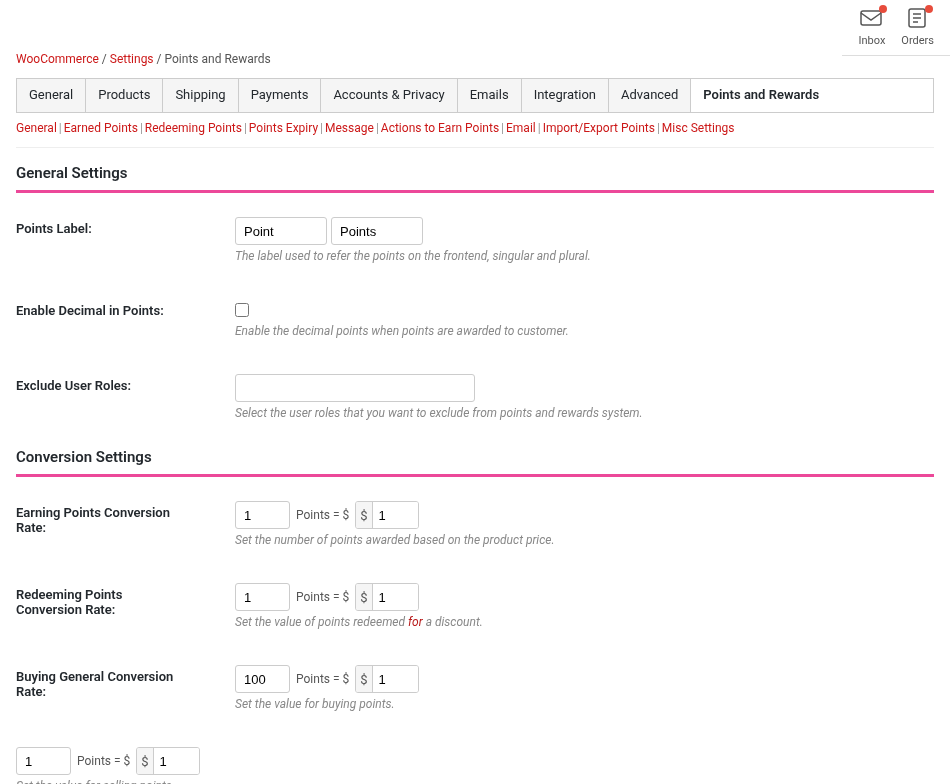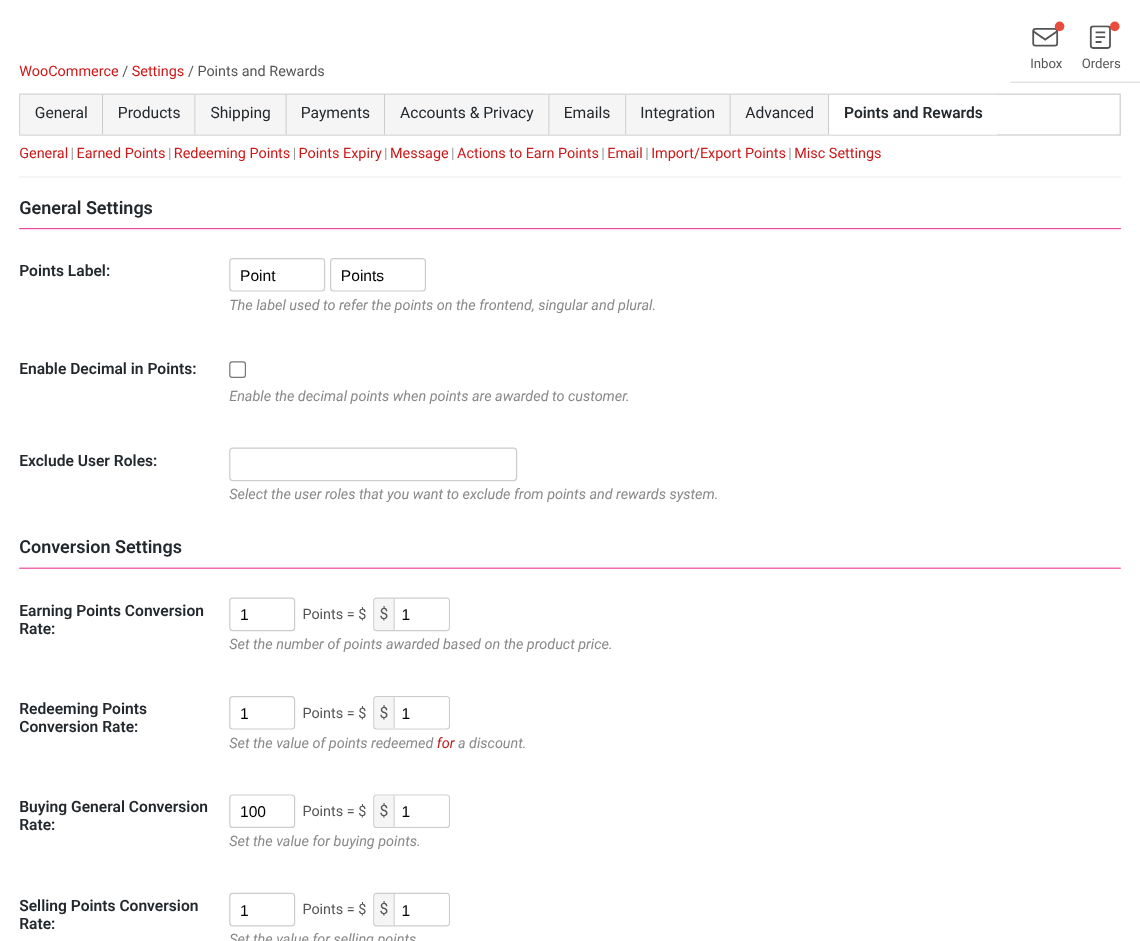--- a/index.html
+++ b/index.html
@@ -4,21 +4,21 @@
   <style>
     * { box-sizing: border-box; margin: 0; padding: 0; }
     body {
       font-family: -apple-system, BlinkMacSystemFont, "Segoe UI", Roboto, sans-serif;
       font-size: 13px;
       color: #23282d;
       background: #f1f1f1;
     }
     .top-bar {
       position: fixed;
-      top: 13px; right: 0;
+      top: 0; right: 0;
       display: flex;
       align-items: center;
       gap: 16px;
       padding: 8px 16px;
       background: #fff;
       border-bottom: 1px solid #ddd;
       z-index: 100;
     }
     .top-bar-item {
       display: flex;
@@ -93,28 +93,29 @@
     .sub-nav a {
       color: #cc1818;
       text-decoration: none;
     }
     .sub-nav span { color: #999; }
     .section-title {
       font-size: 15px;
       font-weight: 600;
       color: #23282d;
       margin: 16px 0 16px 0;
-      border-bottom: 1px solid #ec4899;
+      border-bottom: 3px solid #ec4899;
       padding-bottom: 8px;
     }
     .form-row {
       display: flex;
       align-items: flex-start;
       margin-bottom: 20px;
       padding: 8px 0;
+      gap: 44px;
     }
     .form-label {
       width: 175px;
       min-width: 175px;
       font-weight: 600;
       font-size: 13px;
       padding-top: 4px;
       color: #23282d;
     }
     .form-field {
@@ -137,21 +138,21 @@
     }
     input[type="checkbox"] {
       width: 14px;
       height: 14px;
       margin-top: 4px;
     }
     .points-label-inputs {
       display: flex;
       gap: 4px;
     }
-    .points-label-inputs input { width: 80px; }
+    .points-label-inputs input { width: 92px; }
     .conversion-row {
       display: flex;
       align-items: center;
       gap: 6px;
     }
     .conversion-row input { width: 55px; }
     .conversion-row .dollar-wrap {
       display: flex;
       align-items: center;
       border: 1px solid #ccc;
@@ -334,21 +335,20 @@
         <div class="dollar-wrap">
           <span class="dollar-sign">$</span>
           <input type="text" class="dollar-input" value="1" style="">
         </div>
       </div>
       <div class="form-description">Set the value for buying points.</div>
     </div>
   </div>
 
   <div class="form-row">
-    <div class="form-label">Selling Points Conversion Rate:</div>
     <div class="form-field">
       <div class="conversion-row">
         <input type="text" value="1" style="">
         <span class="conversion-text">Points = $</span>
         <div class="dollar-wrap">
           <span class="dollar-sign">$</span>
           <input type="text" class="dollar-input" value="1" style="">
         </div>
       </div>
       <div class="form-description">Set the value for selling points.</div>

